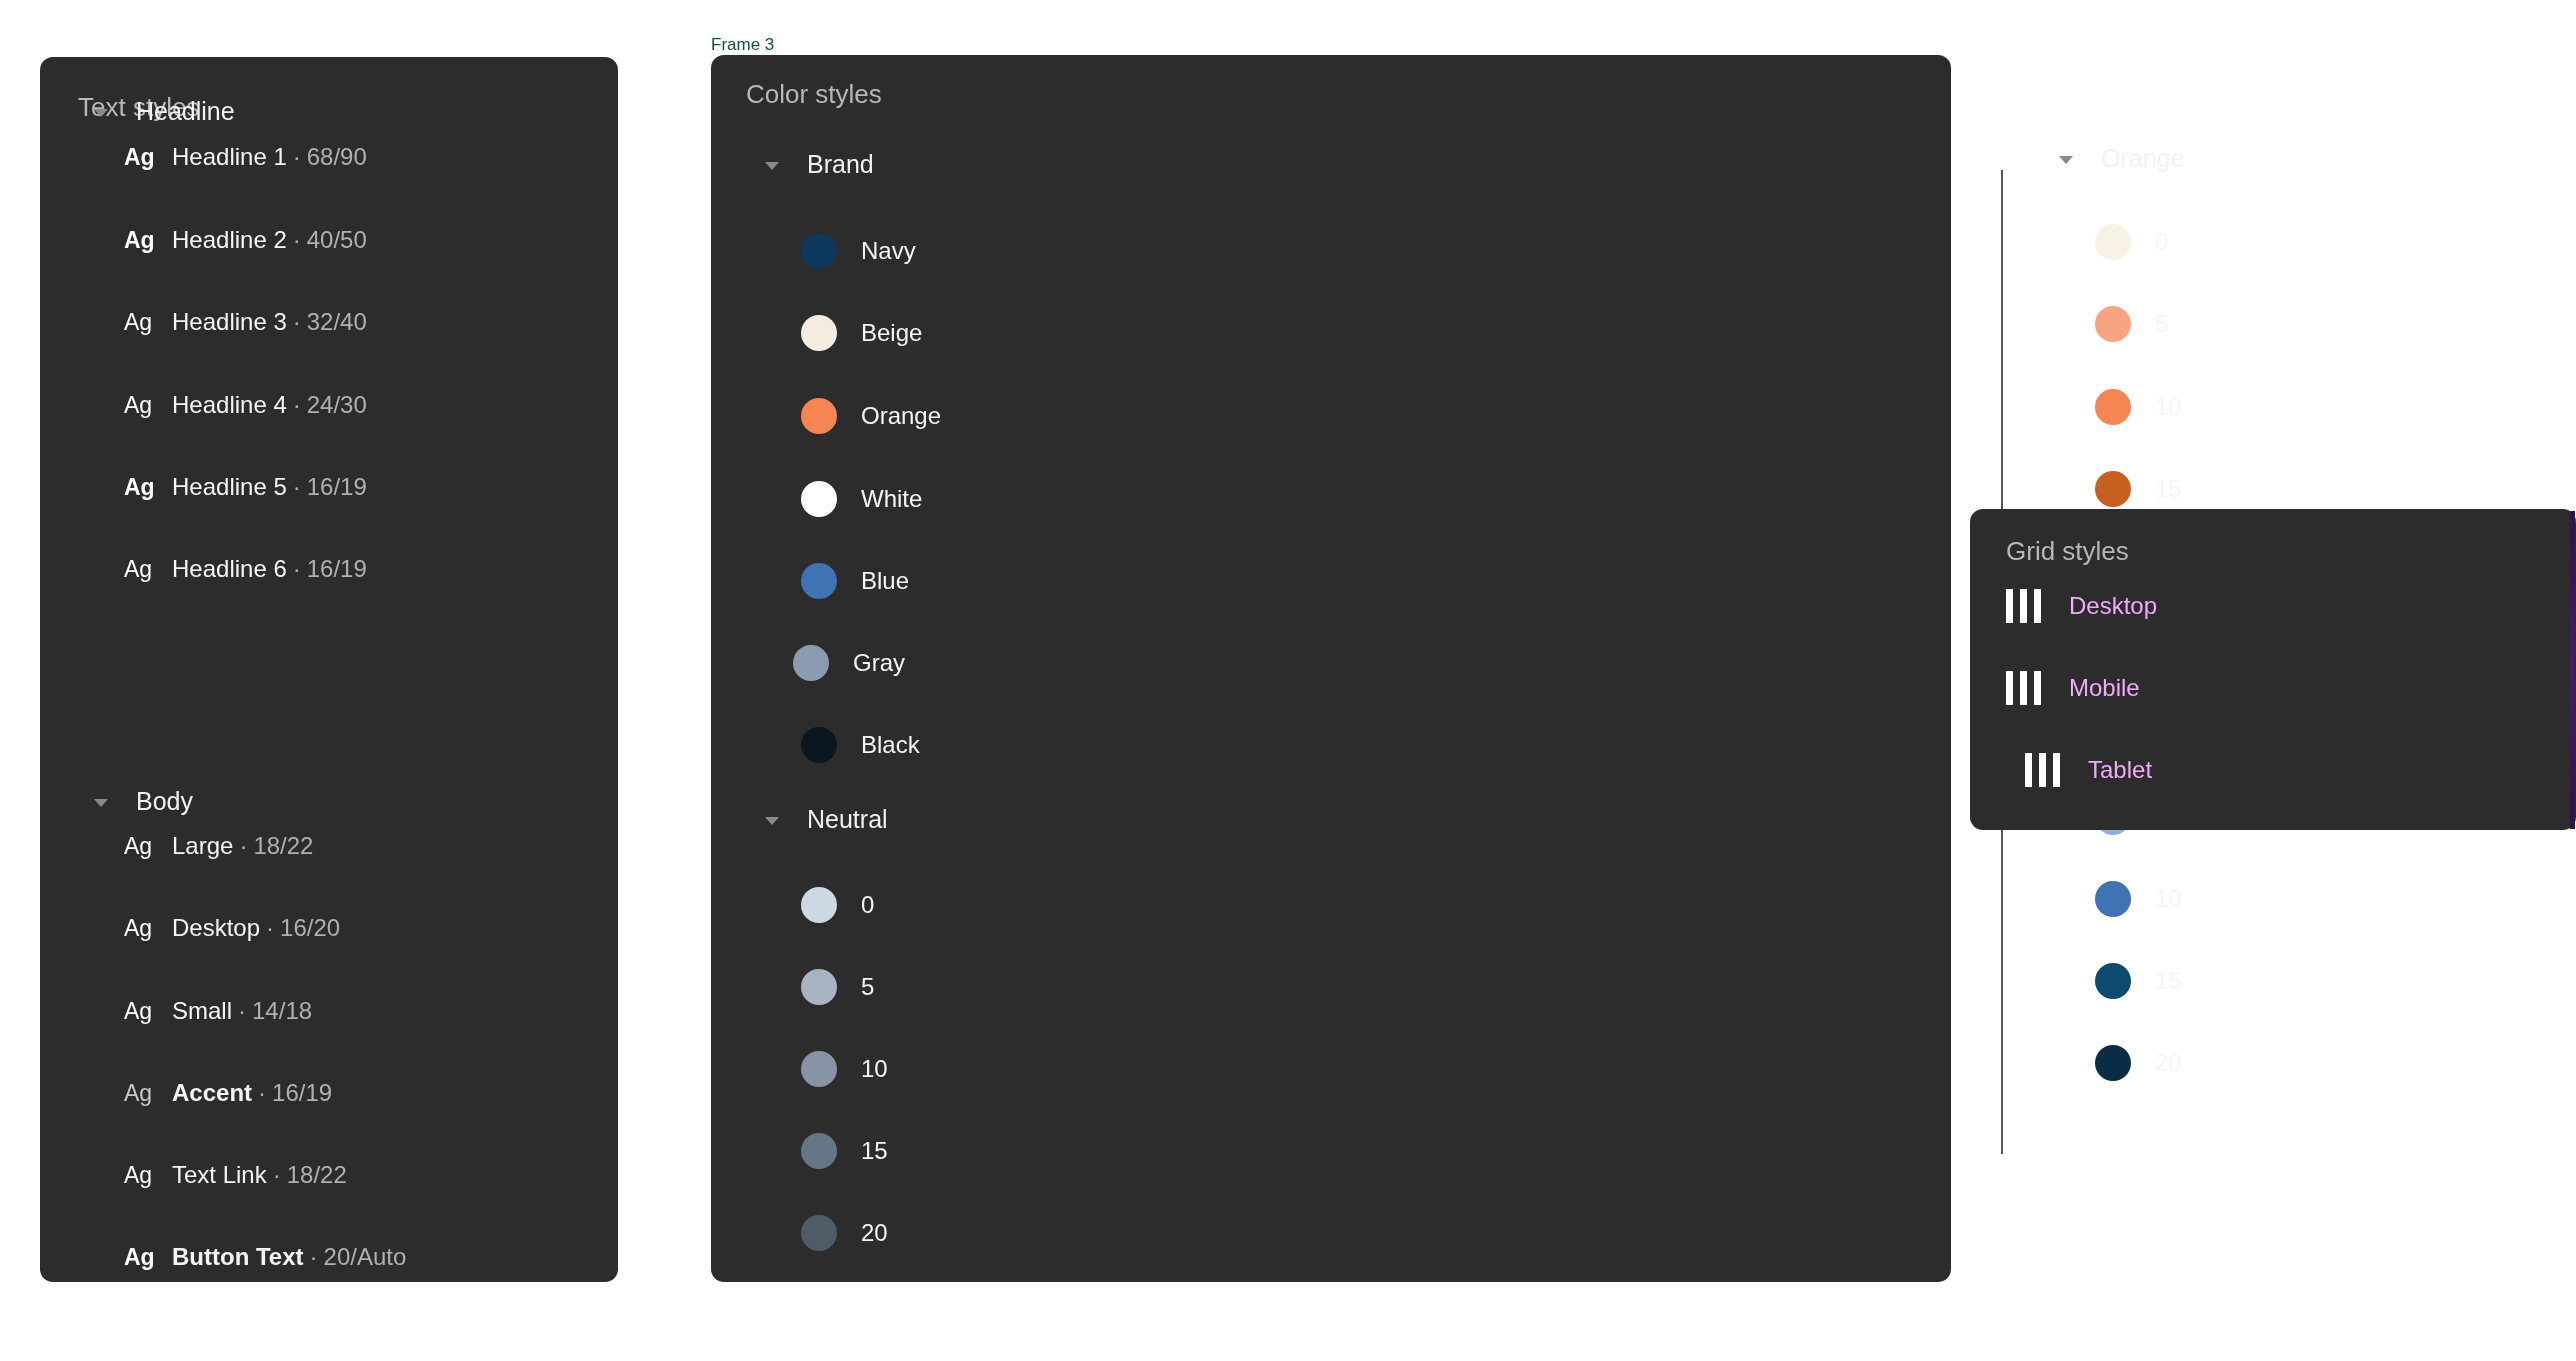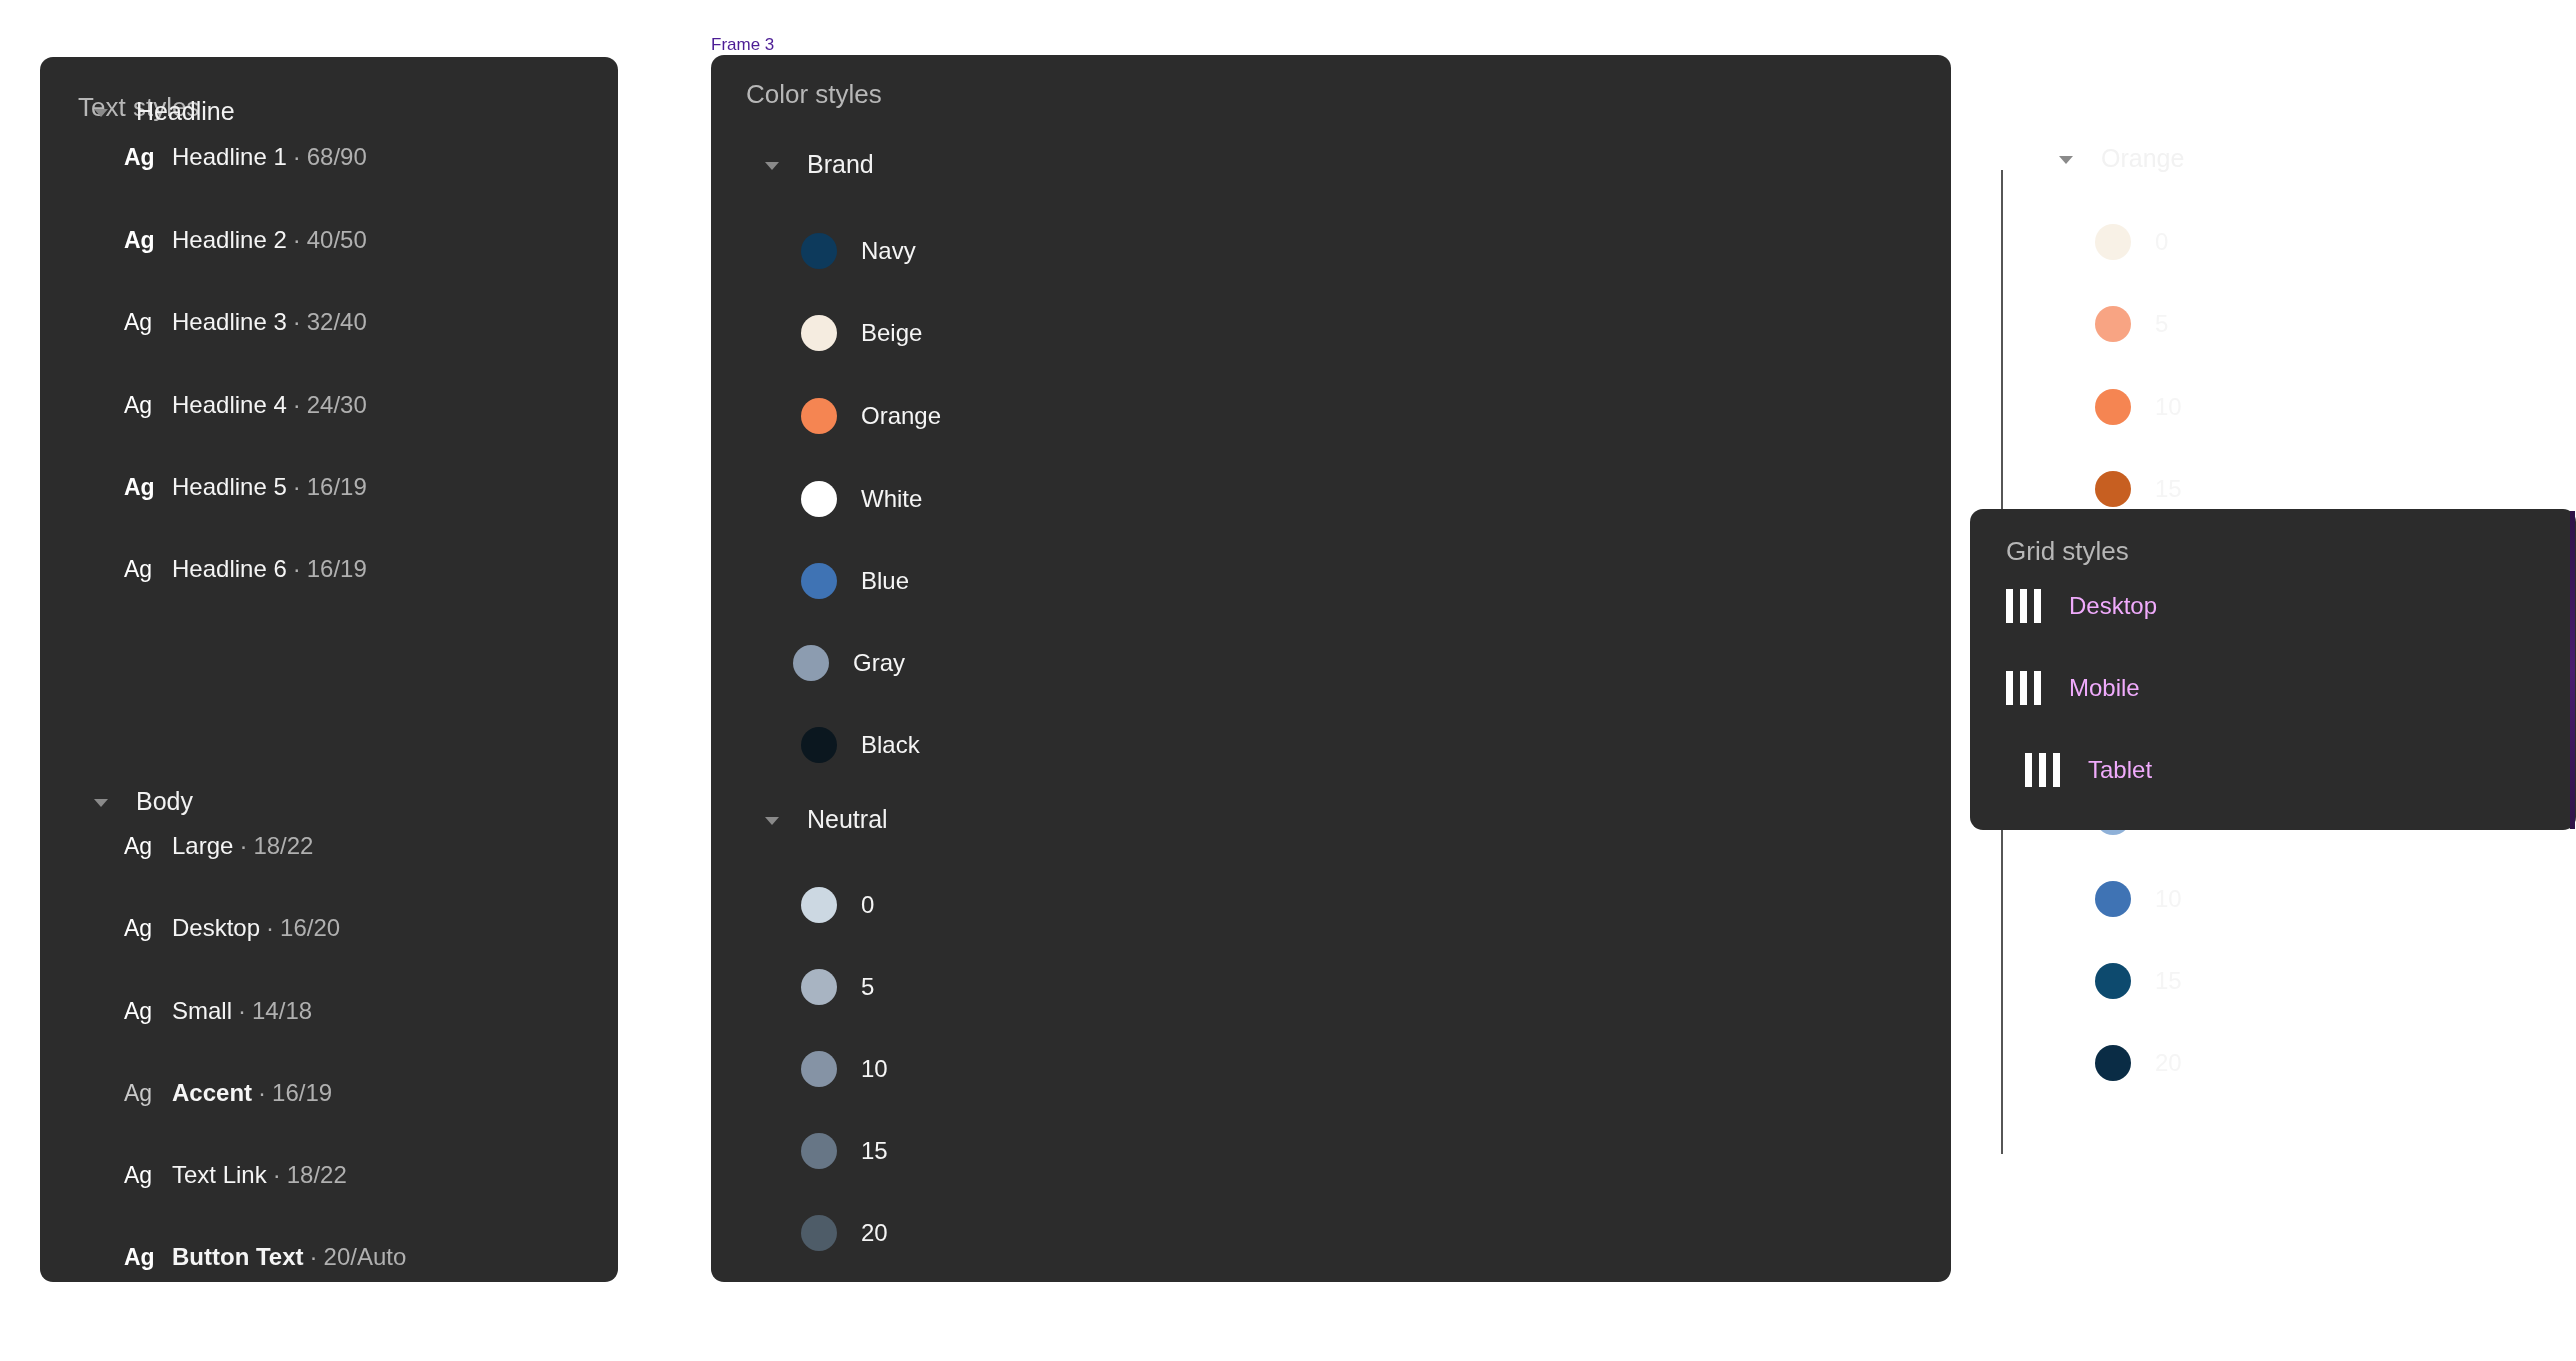--- a/index.html
+++ b/index.html
@@ -94,21 +94,21 @@
     color: #b0b0b0;
     font-size: 24px;
   }
   .ts-sep { color: #b0b0b0; font-size: 24px; padding: 0 6px; }
 
   
   #frame-label {
     position: absolute;
     left: 711px;
     top: 36px;
-    color: #4c1d95;
+    color: #14532d;
     font-size: 17px;
     line-height: 1;
   }
   #color-styles-panel {
     left: 711px;
     top: 55px;
     width: 1240px;
     height: 1227px;
   }
   #color-styles-panel .panel-title { left: 35px; top: 26px; }

